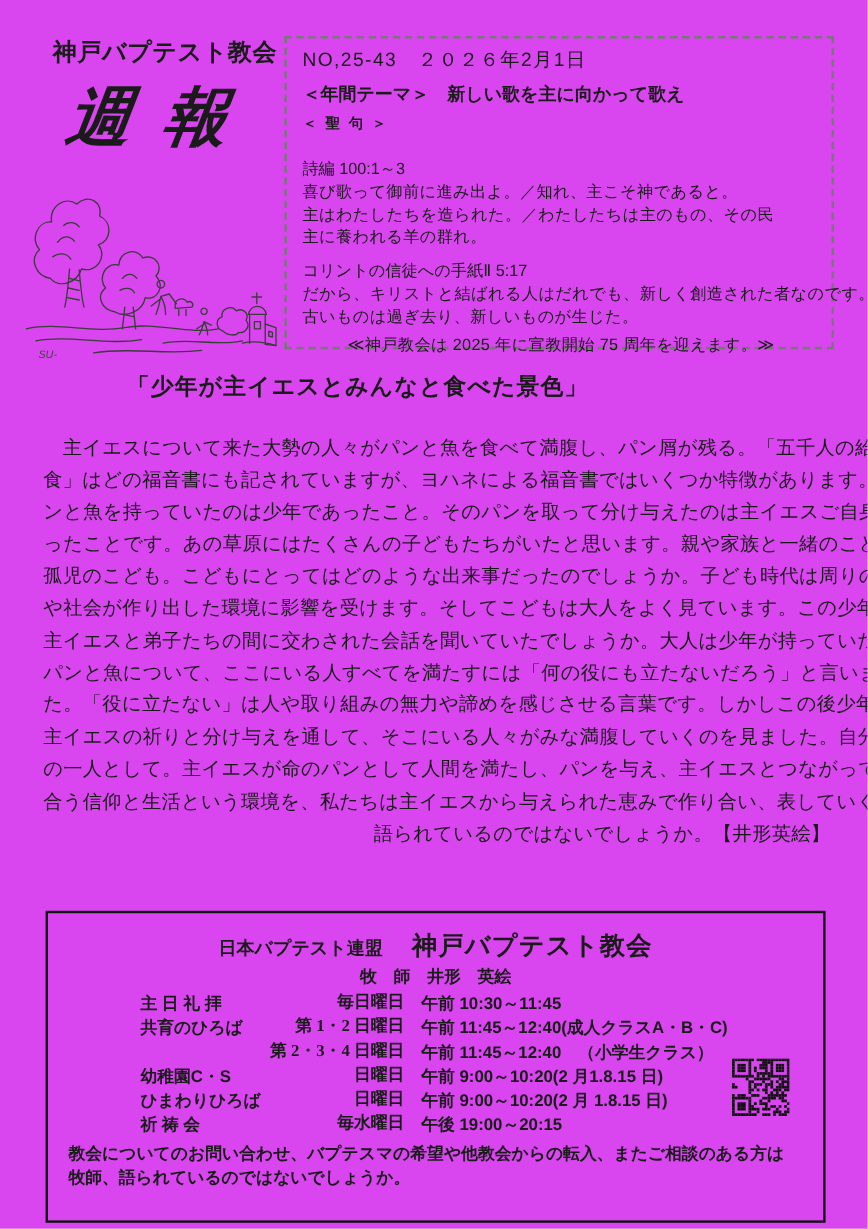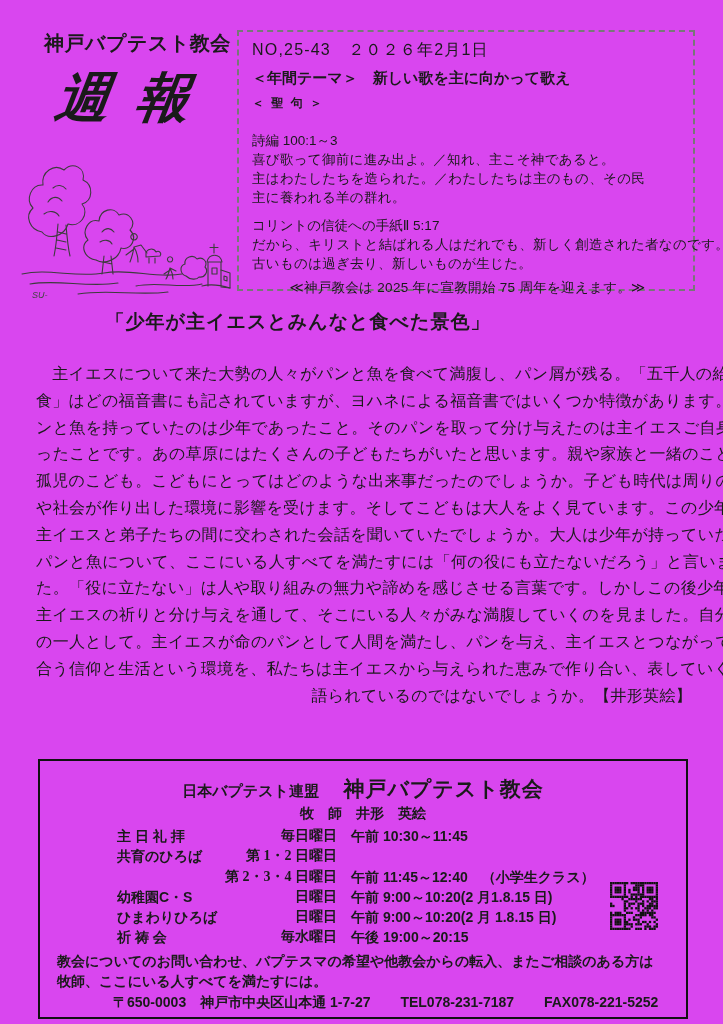--- a/index.html
+++ b/index.html
@@ -129,20 +129,21 @@
 
         <div class="srow">
           <span class="c-name">主 日 礼 拝</span>
           <span class="c-day">毎日曜日</span>
           <span class="c-time">午前 10:30～11:45</span>
         </div>
 
         <div class="srow">
           <span class="c-name">共育のひろば</span>
           <span class="c-day">第 1・2 日曜日</span>
+          <span class="c-time">午前 11:45～12:40(成人クラスA・B・C)</span>
         </div>
 
         <div class="srow">
           <span class="c-name"></span>
           <span class="c-day">第 2・3・4 日曜日</span>
           <span class="c-time">午前 11:45～12:40　（小学生クラス）</span>
         </div>
 
         <div class="srow">
           <span class="c-name">幼稚園C・S</span>
@@ -159,28 +160,23 @@
         <div class="srow">
           <span class="c-name">祈 祷 会</span>
           <span class="c-day">毎水曜日</span>
           <span class="c-time">午後 19:00～20:15</span>
         </div>
       </div>
 
     <div class="notes">
 
     <div class="note-line">教会についてのお問い合わせ、バプテスマの希望や他教会からの転入、またご相談のある方は</div>
-        <div class="note-line">牧師、ここにいる人すべてを満たすには。</div>
+        <div class="note-line">牧師、語られているのではないでしょうか。</div>
       </div>
 
-    <div class="addr-line">
-      <span>〒650-0003　神戸市中央区山本通 1-7-27</span>
-      <span class="gap">TEL078-231-7187</span>
-      <span class="gap">FAX078-221-5252</span>
-    </div>
 
 
     <svg class="qr" viewBox="0 0 48 48" aria-hidden="true">
       <g id="qr-g" fill="#111">
           <rect x="0" y="0" width="2.2857142857142856" height="2.2857142857142856"></rect>
           <rect x="2.2857142857142856" y="0" width="2.2857142857142856" height="2.2857142857142856"></rect>
           <rect x="4.571428571428571" y="0" width="2.2857142857142856" height="2.2857142857142856"></rect>
           <rect x="6.857142857142857" y="0" width="2.2857142857142856" height="2.2857142857142856"></rect>
           <rect x="9.142857142857142" y="0" width="2.2857142857142856" height="2.2857142857142856"></rect>
           <rect x="11.428571428571427" y="0" width="2.2857142857142856" height="2.2857142857142856"></rect>

